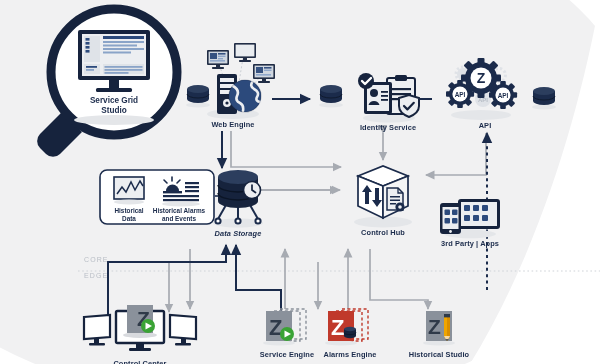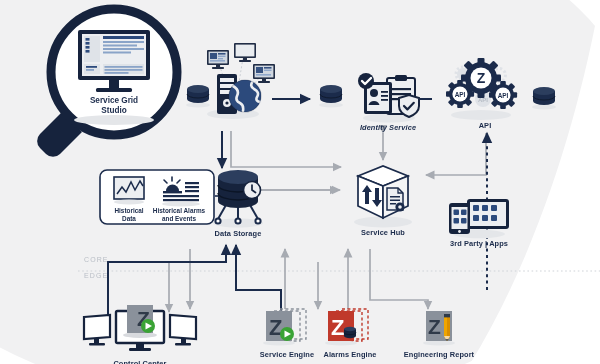--- a/index.html
+++ b/index.html
@@ -173,32 +173,33 @@
       <rect x="37" y="46" width="14" height="4" fill="#eceef1"></rect>
       <rect x="37" y="52" width="14" height="4" fill="#eceef1"></rect>
       <circle cx="44" cy="65" r="4" fill="#eceef1"></circle>
       <circle cx="44" cy="65" r="1.6" fill="#16233d"></circle>
 
       <circle cx="62" cy="58" r="16" fill="#2c4a7c"></circle>
       <path d="M62,42 a16,16 0 0 0 0,32 a16,16 0 0 0 0,-32 Z" fill="#2c4a7c"></path>
       <path d="M50,48 q7,4 4,10 q-2,5 3,7 q4,2 3,8 M70,43 q-4,5 1,8 q6,3 3,8 q-2,4 3,5" stroke="#eceef1" stroke-width="2.6" fill="none" stroke-linecap="round"></path>
       <circle cx="62" cy="58" r="16" fill="none" stroke="#16233d" stroke-width="1.2" opacity="0.25"></circle>
     </svg>
+    <div class="lbl" style="margin-top:-4px;">Web Engine</div>
   </div>
 
   <div class="node" style="left:184px;top:82px;width:28px;height:26px;">
     <svg width="28" height="26" viewBox="0 0 28 26" class="svgico">
       <ellipse cx="14" cy="23" rx="12" ry="2.6" fill="#e4e6e9"></ellipse>
       <path d="M3,7 v10 a11,4 0 0 0 22,0 V7 Z" fill="#1b2b4b"></path>
       <ellipse cx="14" cy="7" rx="11" ry="4" fill="#2c3e5e"></ellipse>
       <path d="M3,12 a11,4 0 0 0 22,0" stroke="#0f1a2e" stroke-width="1" fill="none"></path>
     </svg>
   </div>
 
-  <div class="node" style="left:333px;top:64px;width:100px;height:60px;font-style:italic;">
+  <div class="node" style="left:333px;top:64px;width:100px;height:60px;">
     <svg width="100" height="60" viewBox="0 0 100 60" class="svgico">
       <ellipse cx="56" cy="54" rx="26" ry="4.6" fill="#e4e6e9"></ellipse>
 
       <rect x="54" y="14" width="28" height="36" rx="2" fill="#eceef1" stroke="#16233d" stroke-width="2"></rect>
       <rect x="62" y="11" width="12" height="6" rx="1.6" fill="#16233d"></rect>
       <rect x="59" y="24" width="19" height="2.2" fill="#16233d"></rect>
       <rect x="59" y="29" width="19" height="2.2" fill="#16233d"></rect>
       <rect x="59" y="34" width="13" height="2.2" fill="#16233d"></rect>
 
       <rect x="31" y="18" width="28" height="32" rx="2" fill="#16233d"></rect>
@@ -324,21 +325,21 @@
       <text x="30" y="51.5" text-anchor="middle" font-size="6.4" font-weight="bold" fill="#1b2b4b" font-family="Liberation Sans, sans-serif">Data</text>
       <text x="80" y="44" text-anchor="middle" font-size="6.4" font-weight="bold" fill="#1b2b4b" font-family="Liberation Sans, sans-serif">Historical Alarms</text>
       <text x="80" y="51.5" text-anchor="middle" font-size="6.4" font-weight="bold" fill="#1b2b4b" font-family="Liberation Sans, sans-serif">and Events</text>
     </svg>
   </div>
 
   <svg class="bg" viewBox="0 0 600 364" style="pointer-events:none;">
     <path d="M215,196 L222,196" stroke="#1b2b4b" stroke-width="1.6" fill="none"></path>
   </svg>
 
-  <div class="node" style="left:206px;top:165px;width:64px;height:70px;">
+  <div class="node" style="left:206px;top:165px;width:64px;height:70px;font-style:italic;">
     <svg width="64" height="70" viewBox="0 0 64 70" class="svgico">
       <ellipse cx="32" cy="58" rx="25" ry="4.6" fill="#e4e6e9"></ellipse>
 
       <g stroke="#1b2b4b" stroke-width="2" fill="none">
         <path d="M20,40 L12,54"></path>
           <path d="M32,42 L32,54"></path>
           <path d="M44,40 L52,54"></path>
         <circle cx="12" cy="56" r="2.6" fill="#ffffff"></circle>
         <circle cx="32" cy="56" r="2.6" fill="#ffffff"></circle>
         <circle cx="52" cy="56" r="2.6" fill="#ffffff"></circle>
@@ -371,24 +372,24 @@
       <g transform="translate(47,28)">
         <path d="M0,0 L11,0 L16,5 L16,22 L0,22 Z" fill="#eceef1" stroke="#1b2b4b" stroke-width="1.5"></path>
         <path d="M11,0 L11,5 L16,5" fill="none" stroke="#1b2b4b" stroke-width="1.3"></path>
         <rect x="3" y="8" width="10" height="1.5" fill="#1b2b4b"></rect>
         <rect x="3" y="11.5" width="10" height="1.5" fill="#1b2b4b"></rect>
         <rect x="3" y="15" width="6" height="1.5" fill="#1b2b4b"></rect>
         <circle cx="13" cy="19" r="4.6" fill="#1b2b4b"></circle>
         <circle cx="13" cy="19" r="1.8" fill="#eceef1"></circle>
       </g>
     </svg>
-    <div class="lbl" style="margin-top:-6px;">Service Hub</div>
-  </div>
-
-  <div class="node" style="left:441px;top:192px;width:76px;height:50px;">
+    <div class="lbl" style="margin-top:-6px;">Control Hub</div>
+  </div>
+
+  <div class="node" style="left:432px;top:192px;width:76px;height:50px;">
     <svg width="76" height="50" viewBox="0 0 76 50" class="svgico">
       <ellipse cx="38" cy="42" rx="26" ry="4.2" fill="#e4e6e9"></ellipse>
 
       <rect x="26" y="7" width="42" height="30" rx="3" fill="#16233d"></rect>
       <rect x="29" y="10" width="36" height="24" fill="#eceef1"></rect>
       <g fill="#2c4a7c">
         <rect x="32" y="13" width="6" height="6" rx="1"></rect>
         <rect x="41" y="13" width="6" height="6" rx="1"></rect>
         <rect x="50" y="13" width="6" height="6" rx="1"></rect>
         <rect x="32" y="23" width="6" height="6" rx="1"></rect>
@@ -475,16 +476,16 @@
       <text x="28" y="28" font-size="21" font-weight="bold" fill="#2f3a49" font-family="Liberation Sans, sans-serif">Z</text>
 
       <g transform="translate(41,8)">
         <path d="M3,0 L9,0 L9,22 L6,27 L3,22 Z" fill="#f0a500"></path>
         <path d="M6,0 L9,0 L9,22 L6,27 Z" fill="#d98e00"></path>
         <path d="M3,22 L9,22 L6,27 Z" fill="#f6d9a8"></path>
         <path d="M4.2,25.2 L6,27 L7.8,25.2 Z" fill="#2f3a49"></path>
         <rect x="3" y="0" width="6" height="3.4" fill="#2f3a49"></rect>
       </g>
     </svg>
-    <div class="lbl" style="margin-top:-2px;">Engineering Report</div>
+    <div class="lbl" style="margin-top:-2px;">Historical Studio</div>
   </div>
 
 </div>
 
 </body></html>

